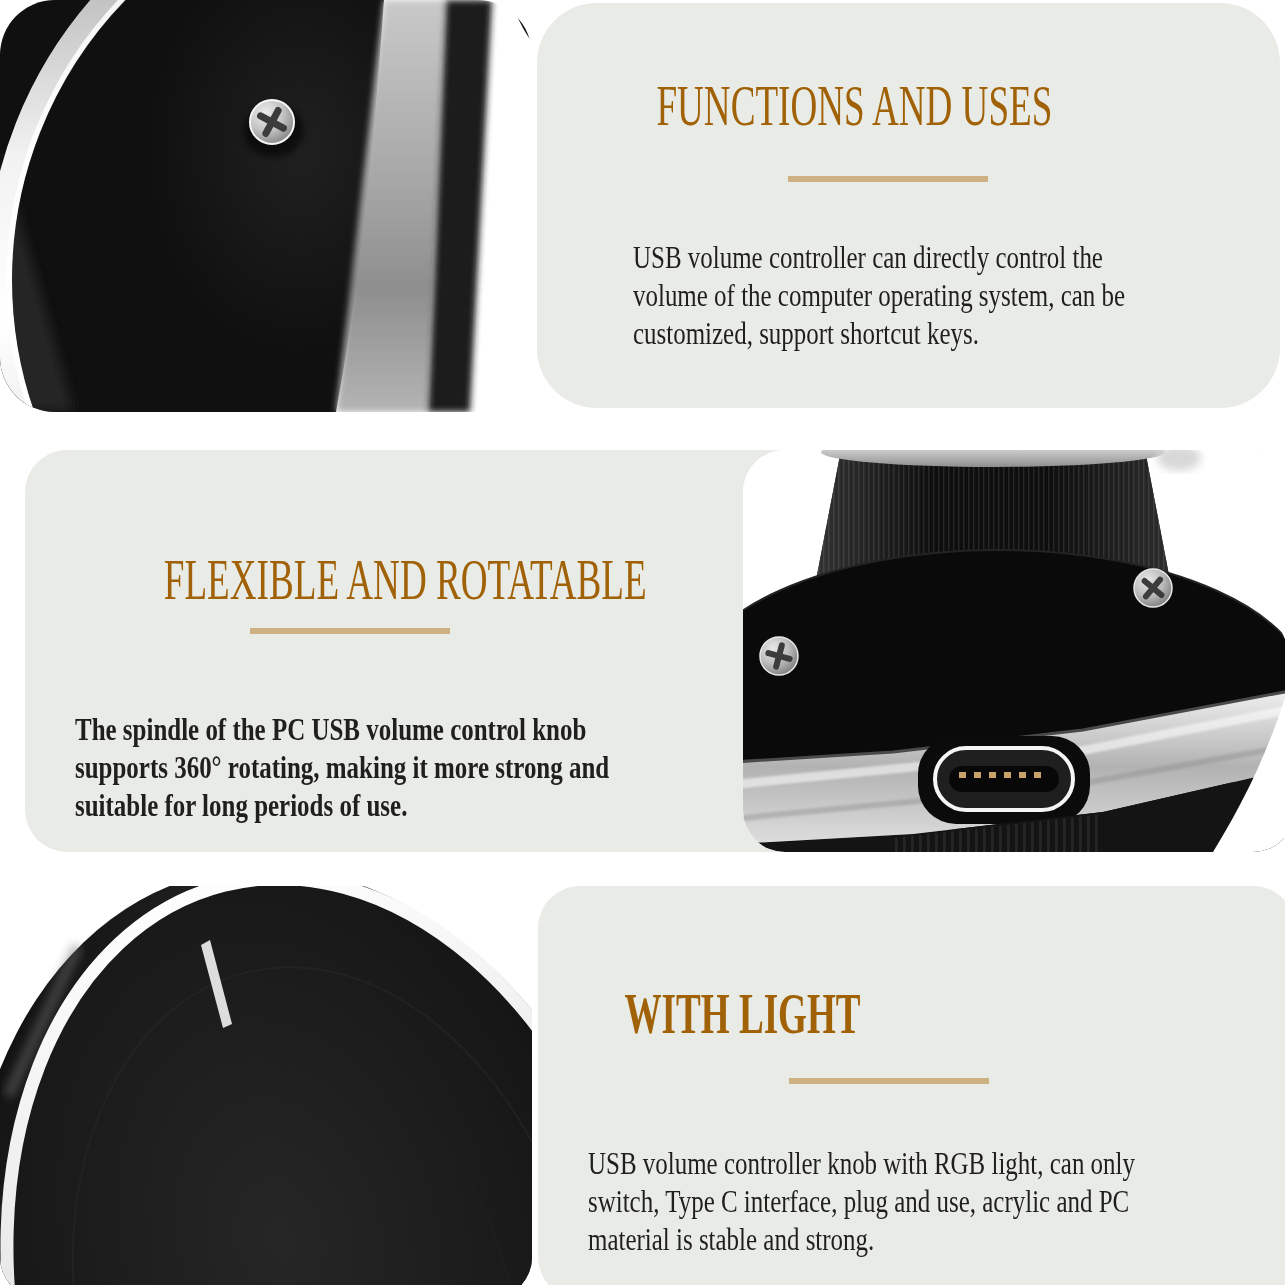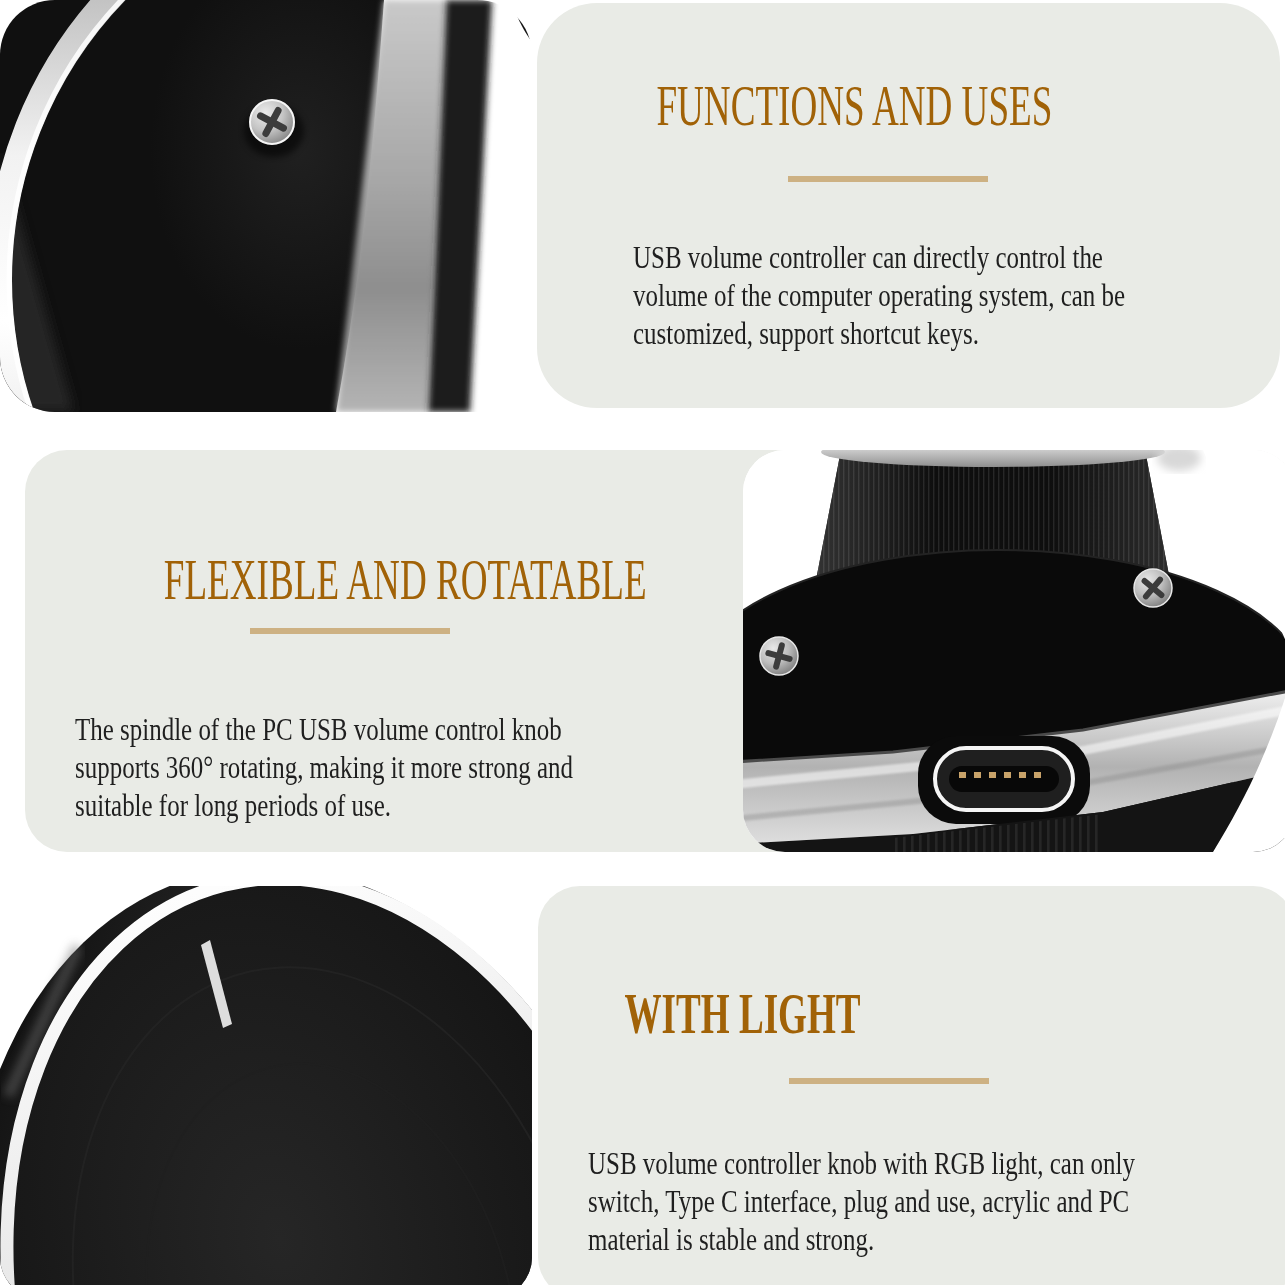--- a/index.html
+++ b/index.html
@@ -175,21 +175,21 @@
       <path d="M552,214 C534,282 506,344 470,402 L552,402 Z" fill="#ffffff"></path>
     </svg>
   </div>
 
   <div class="h" style="left:28px;top:528px;width:645px;margin-top:20px;">
     <span class="cx">FLEXIBLE AND ROTATABLE</span>
   </div>
 
   <div class="divider" style="left:250px;top:628px;"></div>
 
-  <div class="p" style="left:75px;top:672px;width:760px;">
+  <div class="p" style="left:75px;top:672px;width:760px;font-weight:bold;">
     <span class="cx">The spindle of the PC USB volume control knob
 supports 360° rotating, making it more strong and
 suitable for long periods of use.</span>
   </div>
 </div>
 
 <div>
 
   <div class="photo" style="left:0;top:886px;width:532px;height:413px;border-radius:42px;">
     <svg width="532" height="413" viewBox="0 0 532 413" xmlns="http://www.w3.org/2000/svg">

